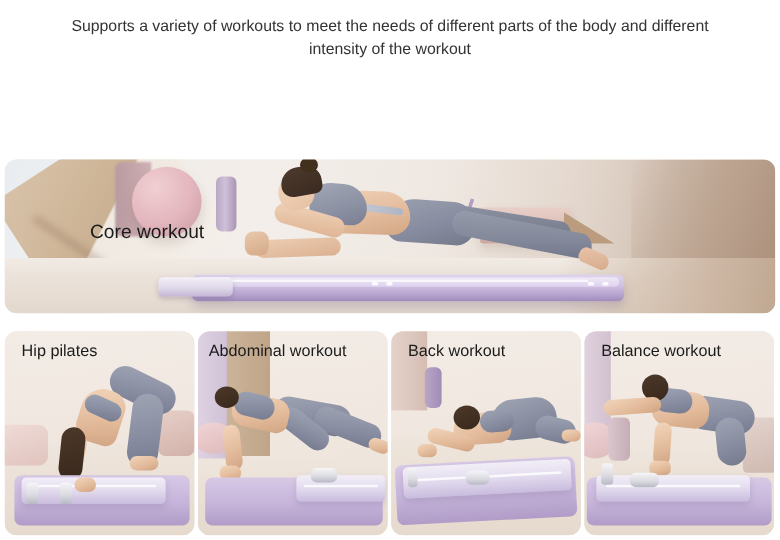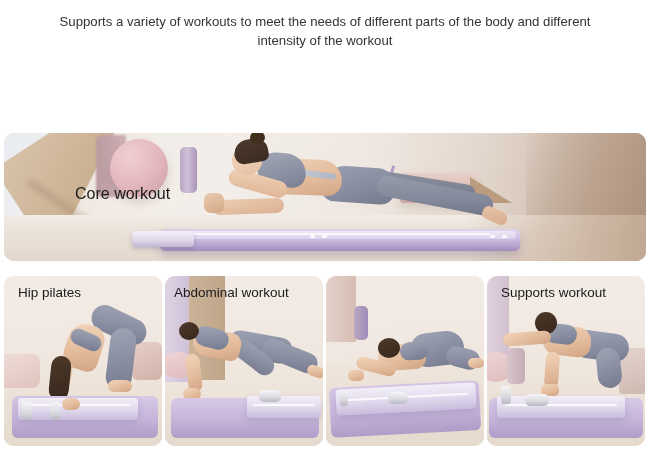--- a/index.html
+++ b/index.html
@@ -494,20 +494,21 @@
       <div class="hair" style="position:absolute;left:52px;top:62px;width:22px;height:20px;border-radius:50%;"></div>
       <div class="skin" style="position:absolute;left:30px;top:84px;width:40px;height:13px;border-radius:7px;transform:rotate(14deg);"></div>
       <div class="skin" style="position:absolute;left:22px;top:94px;width:16px;height:11px;border-radius:5px;"></div>
 
       <div class="t-mat" style="left:4px;top:108px;width:150px;height:50px;transform:rotate(-3deg);"></div>
       <div class="t-board" style="left:10px;top:110px;width:140px;height:26px;transform:rotate(-3deg);"></div>
       <div class="t-rail" style="left:18px;top:120px;width:124px;transform:rotate(-3deg);"></div>
       <div class="t-metal" style="left:14px;top:114px;width:8px;height:16px;"></div>
       <div class="t-metal" style="left:62px;top:116px;width:20px;height:12px;border-radius:5px;"></div>
     </div>
+    <div class="card-label lbl-thumb">Back workout</div>
   </div>
 
   <div class="card thumb" id="thumb4">
     <div class="photo">
       <div class="t-wall"></div>
       <div style="position:absolute;left:0;top:0;width:22px;height:118px;background:linear-gradient(90deg,#e0d2de,#d2c0cf);"></div>
       <div class="t-floor" style="height:72px;"></div>
       <div style="position:absolute;left:-8px;top:76px;width:34px;height:30px;border-radius:50%;background:linear-gradient(160deg,#f0d6d8,#debbbd);"></div>
       <div style="position:absolute;left:20px;top:72px;width:18px;height:36px;border-radius:5px;background:linear-gradient(90deg,#d9c6cd,#c6adb6);"></div>
       <div style="position:absolute;left:132px;top:72px;width:28px;height:46px;border-radius:4px;background:linear-gradient(160deg,#e3d4cd,#cfb9b0);"></div>
@@ -520,16 +521,16 @@
       <div class="skin" style="position:absolute;left:16px;top:56px;width:48px;height:13px;border-radius:7px;transform:rotate(-4deg);"></div>
       <div class="skin" style="position:absolute;left:58px;top:76px;width:14px;height:36px;border-radius:7px;transform:rotate(4deg);"></div>
       <div class="skin" style="position:absolute;left:54px;top:108px;width:18px;height:12px;border-radius:5px;"></div>
 
       <div class="t-mat" style="left:2px;top:122px;width:154px;height:40px;"></div>
       <div class="t-board" style="left:10px;top:120px;width:128px;height:22px;"></div>
       <div class="t-rail" style="left:18px;top:128px;width:112px;"></div>
       <div class="t-metal" style="left:14px;top:110px;width:10px;height:18px;"></div>
       <div class="t-metal" style="left:38px;top:118px;width:24px;height:12px;border-radius:5px;"></div>
     </div>
-    <div class="card-label lbl-thumb">Supports workout</div>
+    <div class="card-label lbl-thumb">Balance workout</div>
   </div>
 
 </div>
 
 </body></html>

